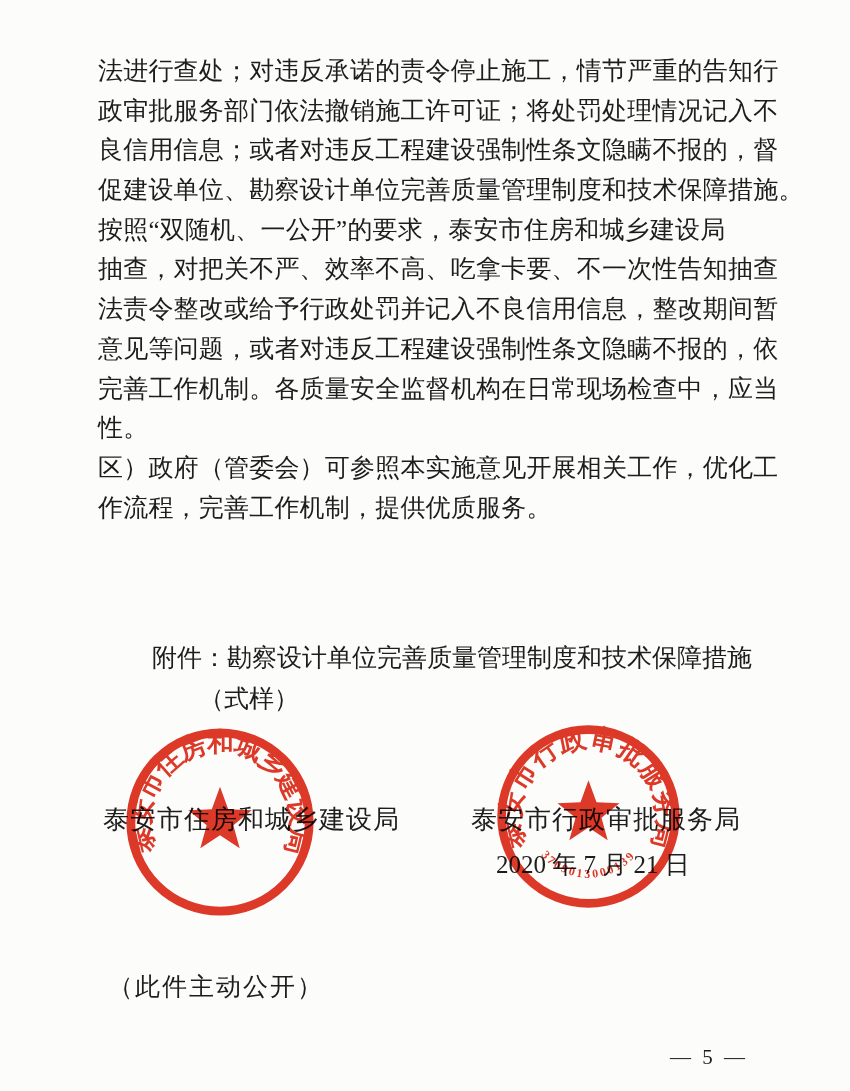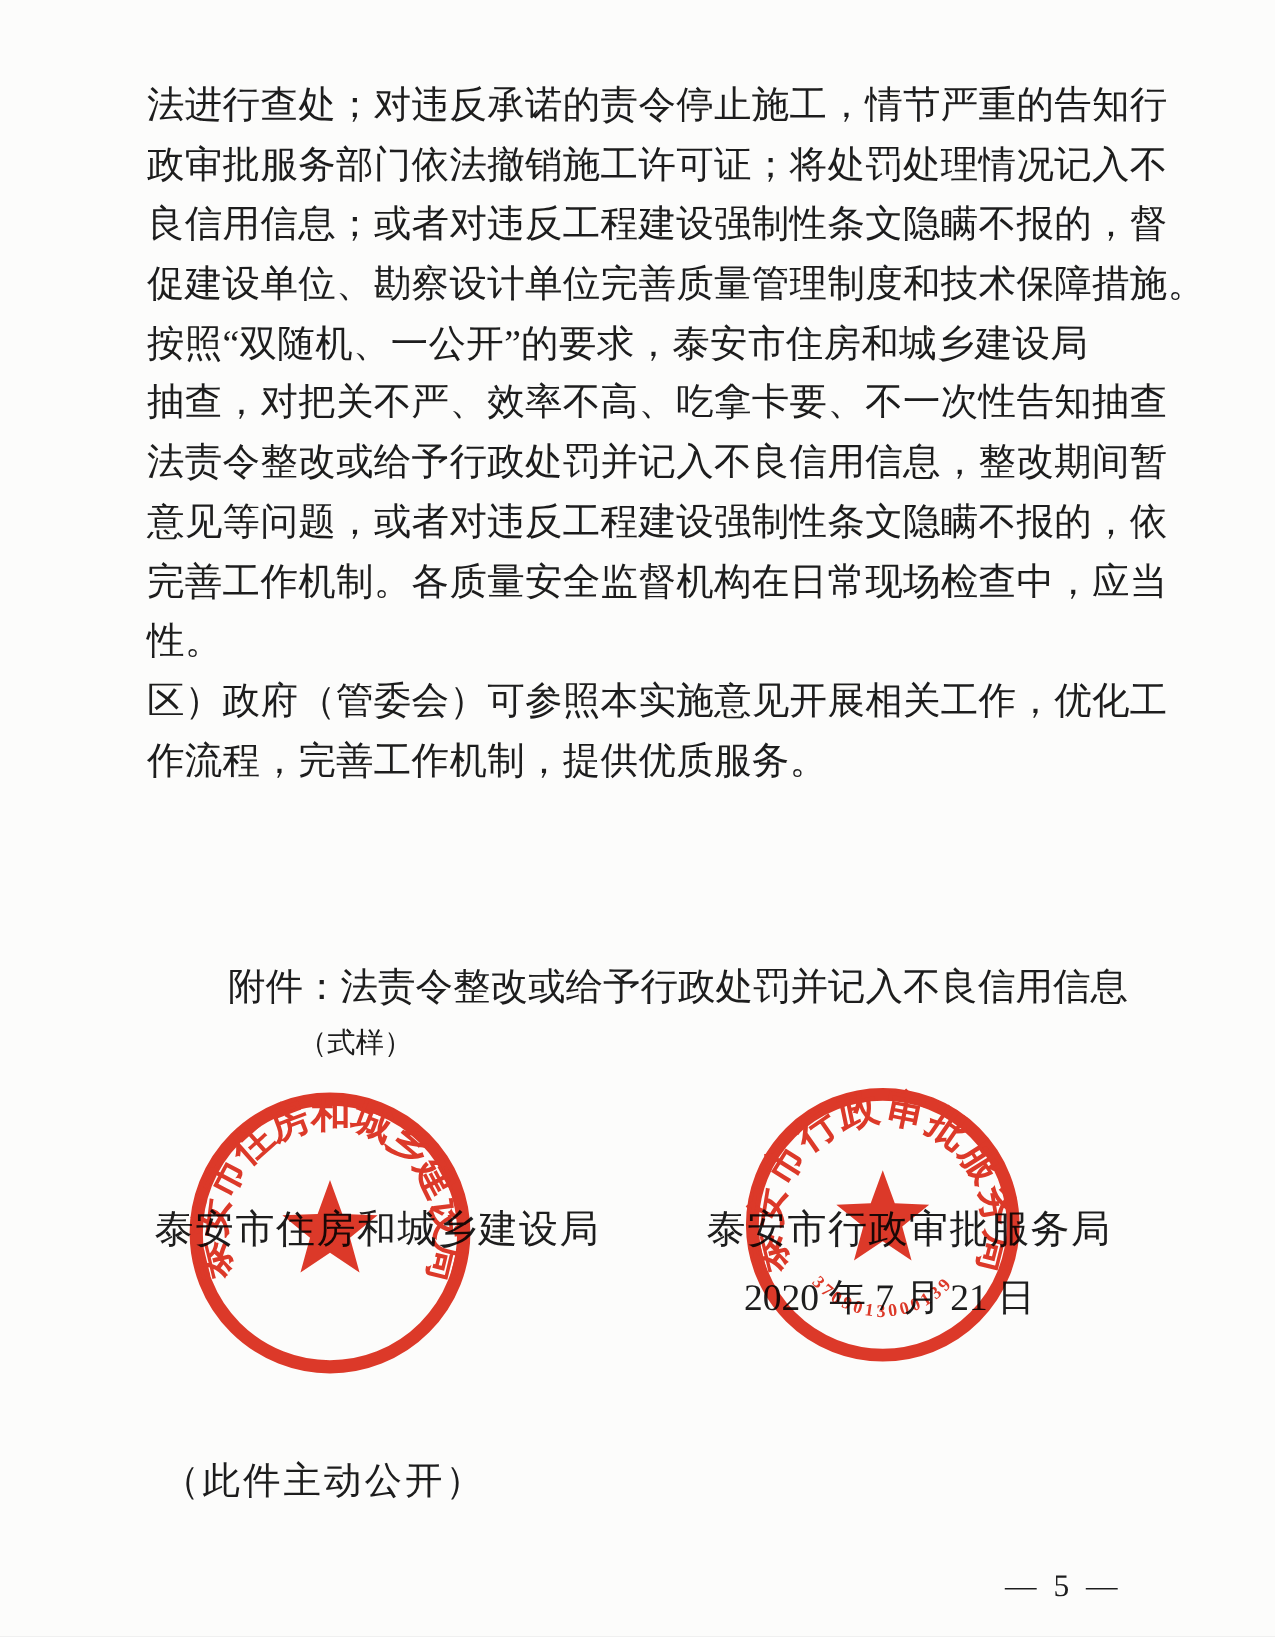--- a/index.html
+++ b/index.html
@@ -20,21 +20,21 @@
     line-height:39.7px;
     letter-spacing:0.2px;
     white-space:nowrap;
     margin-top:14px;
   }
   .body-text .line { height:39.7px; }
   .body-text .line.indent { padding-left:51px; }
 
   
   .attach-line1 { position:absolute; left:152px; top:641px; font-size:25px; white-space:nowrap; }
-  .attach-line2 { position:absolute; left:199px; top:682px; font-size:19px; white-space:nowrap; }
+  .attach-line2 { position:absolute; left:199px; top:682px; font-size:25px; white-space:nowrap; }
 
   
   .org-left  { position:absolute; left:103px; top:802px; font-size:26px; letter-spacing:1px; white-space:nowrap; z-index:3; }
   .org-right { position:absolute; left:471px; top:802px; font-size:26px; letter-spacing:1px; white-space:nowrap; z-index:3; }
   .sign-date { position:absolute; left:496px; top:848px; font-size:25px; white-space:nowrap; z-index:3; }
 
   
   .seal { position:absolute; mix-blend-mode:multiply; opacity:0.93; z-index:4; }
   .seal-left  { left:122px; top:724px; width:196px; height:196px; }
   .seal-right { left:493px; top:721px; width:191px; height:191px; }
@@ -57,21 +57,21 @@
     <div class="line">按照“双随机、一公开”的要求，泰安市住房和城乡建设局</div>
     <div class="line">抽查，对把关不严、效率不高、吃拿卡要、不一次性告知抽查</div>
     <div class="line">法责令整改或给予行政处罚并记入不良信用信息，整改期间暂</div>
     <div class="line">意见等问题，或者对违反工程建设强制性条文隐瞒不报的，依</div>
     <div class="line">完善工作机制。各质量安全监督机构在日常现场检查中，应当</div>
     <div class="line">性。</div>
     <div class="line">区）政府（管委会）可参照本实施意见开展相关工作，优化工</div>
     <div class="line">作流程，完善工作机制，提供优质服务。</div>
   </div>
 
-  <div class="attach-line1">附件：法责令整改或给予行政处罚并记入不良信用信息</div>
+  <div class="attach-line1">附件：勘察设计单位完善质量管理制度和技术保障措施</div>
   <div class="attach-line2">（式样）</div>
 
   <div class="org-left">泰安市住房和城乡建设局</div>
   <div class="org-right">泰安市行政审批服务局</div>
   <div class="sign-date">2020 年 7 月 21 日</div>
 
   <svg class="seal seal-left" viewBox="0 0 200 200">
     <defs>
       <path id="arcTopL" d="M 100,172 A 72,72 0 1,1 100.01,172" fill="none"></path>
     </defs>

